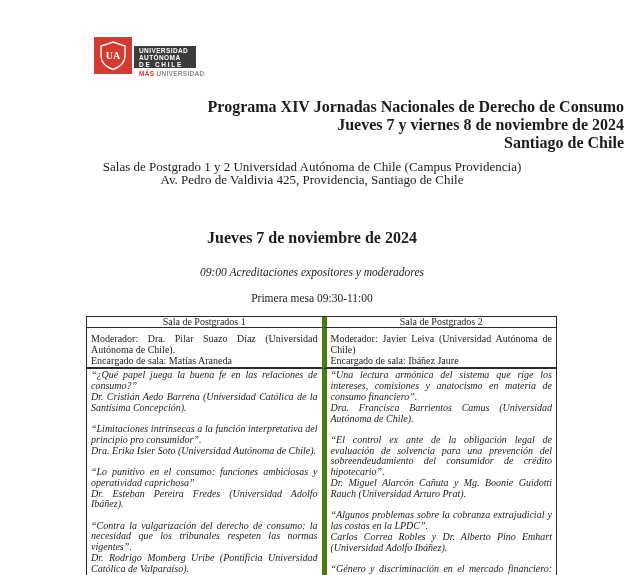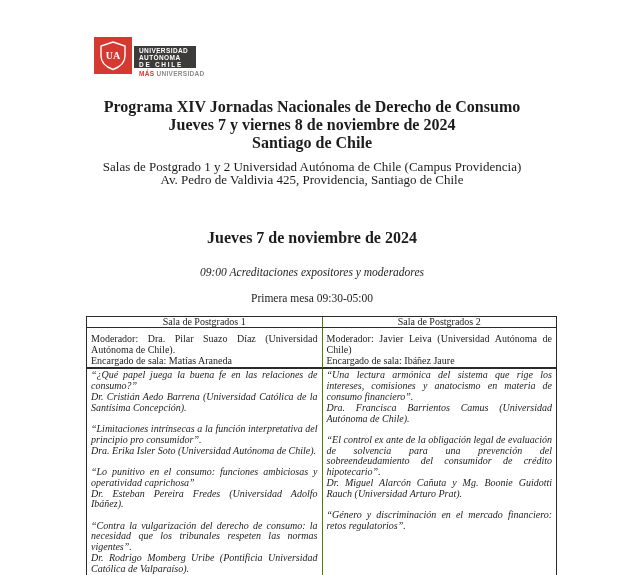--- a/index.html
+++ b/index.html
@@ -24,38 +24,38 @@
   }
   .logo-namebox span{display:block;}
   .logo-namebox .ls{letter-spacing:1.7px;}
   .logo-tagline{
     margin-top:2px;padding-left:5px;
     font-family:"Liberation Sans","DejaVu Sans",sans-serif;
     font-size:6.5px;font-weight:bold;color:#8a8a8a;letter-spacing:0.3px;
   }
   .logo-tagline .accent{color:#d43a32;}
   
-  .title{position:absolute;top:98px;left:0;right:0;text-align:center;
+  .title{position:absolute;top:98px;left:0;right:0;text-align:right;
     font-weight:bold;font-size:16px;line-height:18px;}
   .venue{position:absolute;top:161px;left:0;right:0;text-align:center;
     font-size:13px;line-height:12.5px;}
   .day-heading{position:absolute;top:229px;left:0;right:0;text-align:center;
     font-weight:bold;font-size:16px;line-height:18px;}
   .accreditation{position:absolute;top:266px;left:0;right:0;text-align:center;
     font-size:11.5px;font-style:italic;}
   .session{position:absolute;top:292px;left:0;right:0;text-align:center;
     font-size:11.5px;}
   
   .ptable{
     position:absolute;left:86px;top:316px;width:471px;height:264px;
     border:1px solid #2a2a2a;box-sizing:border-box;
     display:grid;grid-template-columns:1fr 1fr;grid-template-rows:auto auto 1fr;
     font-size:10px;line-height:10.8px;
   }
-  .ptable .c2{border-left:1px solid #4d7c0f;}
+  .ptable .c2{border-left:5px solid #4d7c0f;}
   .th{text-align:center;border-bottom:1px solid #2a2a2a;padding:0 2px;height:11px;box-sizing:border-box;}
   .mod{border-bottom:2px solid #2a2a2a;padding:6px 4px 1px 4px;text-align:justify;}
   .mod p{margin:0;}
   .tbody{padding:1px 4px 0 4px;text-align:justify;overflow:hidden;font-style:italic;}
   .entry{margin:0 0 10.5px 0;}
   .entry:last-child{margin-bottom:0;}
   .entry p{margin:0;}
 </style>
 </head>
 <body>
@@ -91,21 +91,21 @@
 
   <div class="venue">
     <div>Salas de Postgrado 1 y 2 Universidad Autónoma de Chile (Campus Providencia)</div>
     <div>Av. Pedro de Valdivia 425, Providencia, Santiago de Chile</div>
   </div>
 
   <div class="day-heading">Jueves 7 de noviembre de 2024</div>
 
   <div class="accreditation">09:00 Acreditaciones expositores y moderadores</div>
 
-  <div class="session">Primera mesa 09:30-05:00</div>
+  <div class="session">Primera mesa 09:30-11:00</div>
 
   <div class="ptable">
     <div class="th c1">Sala de Postgrados 1</div>
     <div class="th c2">Sala de Postgrados 2</div>
 
     <div class="mod c1">
       <p>Moderador: Dra. Pilar Suazo Díaz (Universidad Autónoma de Chile).</p>
       <p>Encargado de sala: Matías Araneda</p>
     </div>
     <div class="mod c2">
@@ -135,19 +135,23 @@
     <div class="tbody c2">
       <div class="entry">
         <p>“Una lectura armónica del sistema que rige los intereses, comisiones y anatocismo en materia de consumo financiero”.</p>
         <p>Dra. Francisca Barrientos Camus (Universidad Autónoma de Chile).</p>
       </div>
       <div class="entry">
         <p>“El control ex ante de la obligación legal de evaluación de solvencia para una prevención del sobreendeudamiento del consumidor de crédito hipotecario”.</p>
         <p>Dr. Miguel Alarcón Cañuta y Mg. Boonie Guidotti Rauch (Universidad Arturo Prat).</p>
       </div>
       <div class="entry">
+        <p>“Algunos problemas sobre la cobranza extrajudicial y las costas en la LPDC”.</p>
+        <p>Carlos Correa Robles y Dr. Alberto Pino Emhart (Universidad Adolfo Ibáñez).</p>
+      </div>
+      <div class="entry">
         <p>“Género y discriminación en el mercado financiero: retos regulatorios”.</p>
 
       </div>
     </div>
   </div>
 
 </div>
 
 </body></html>

